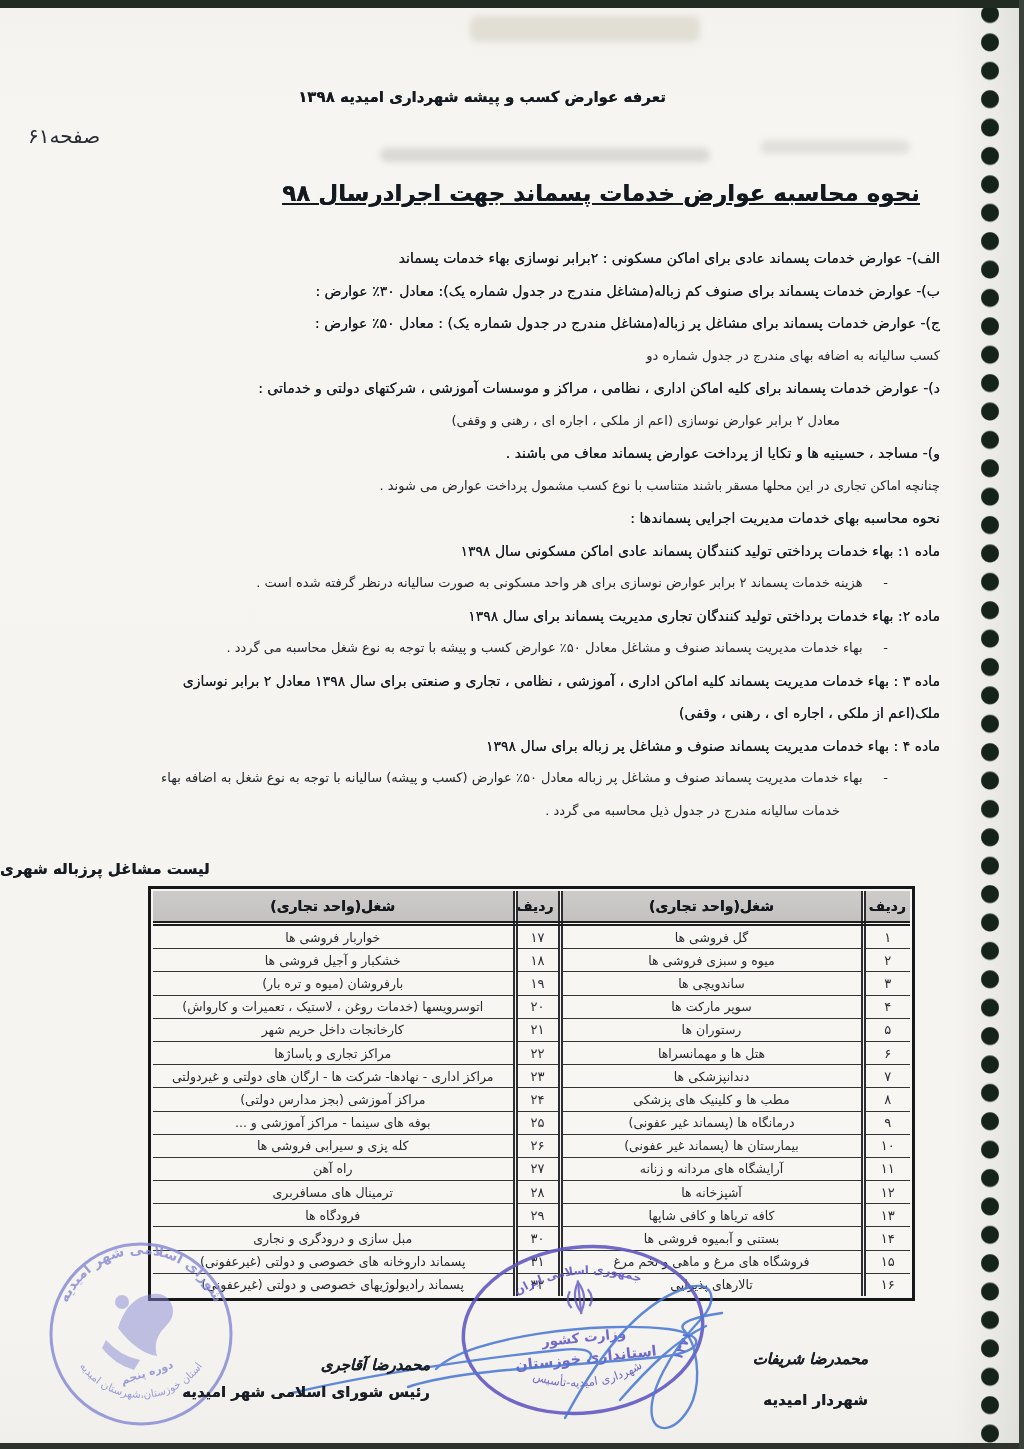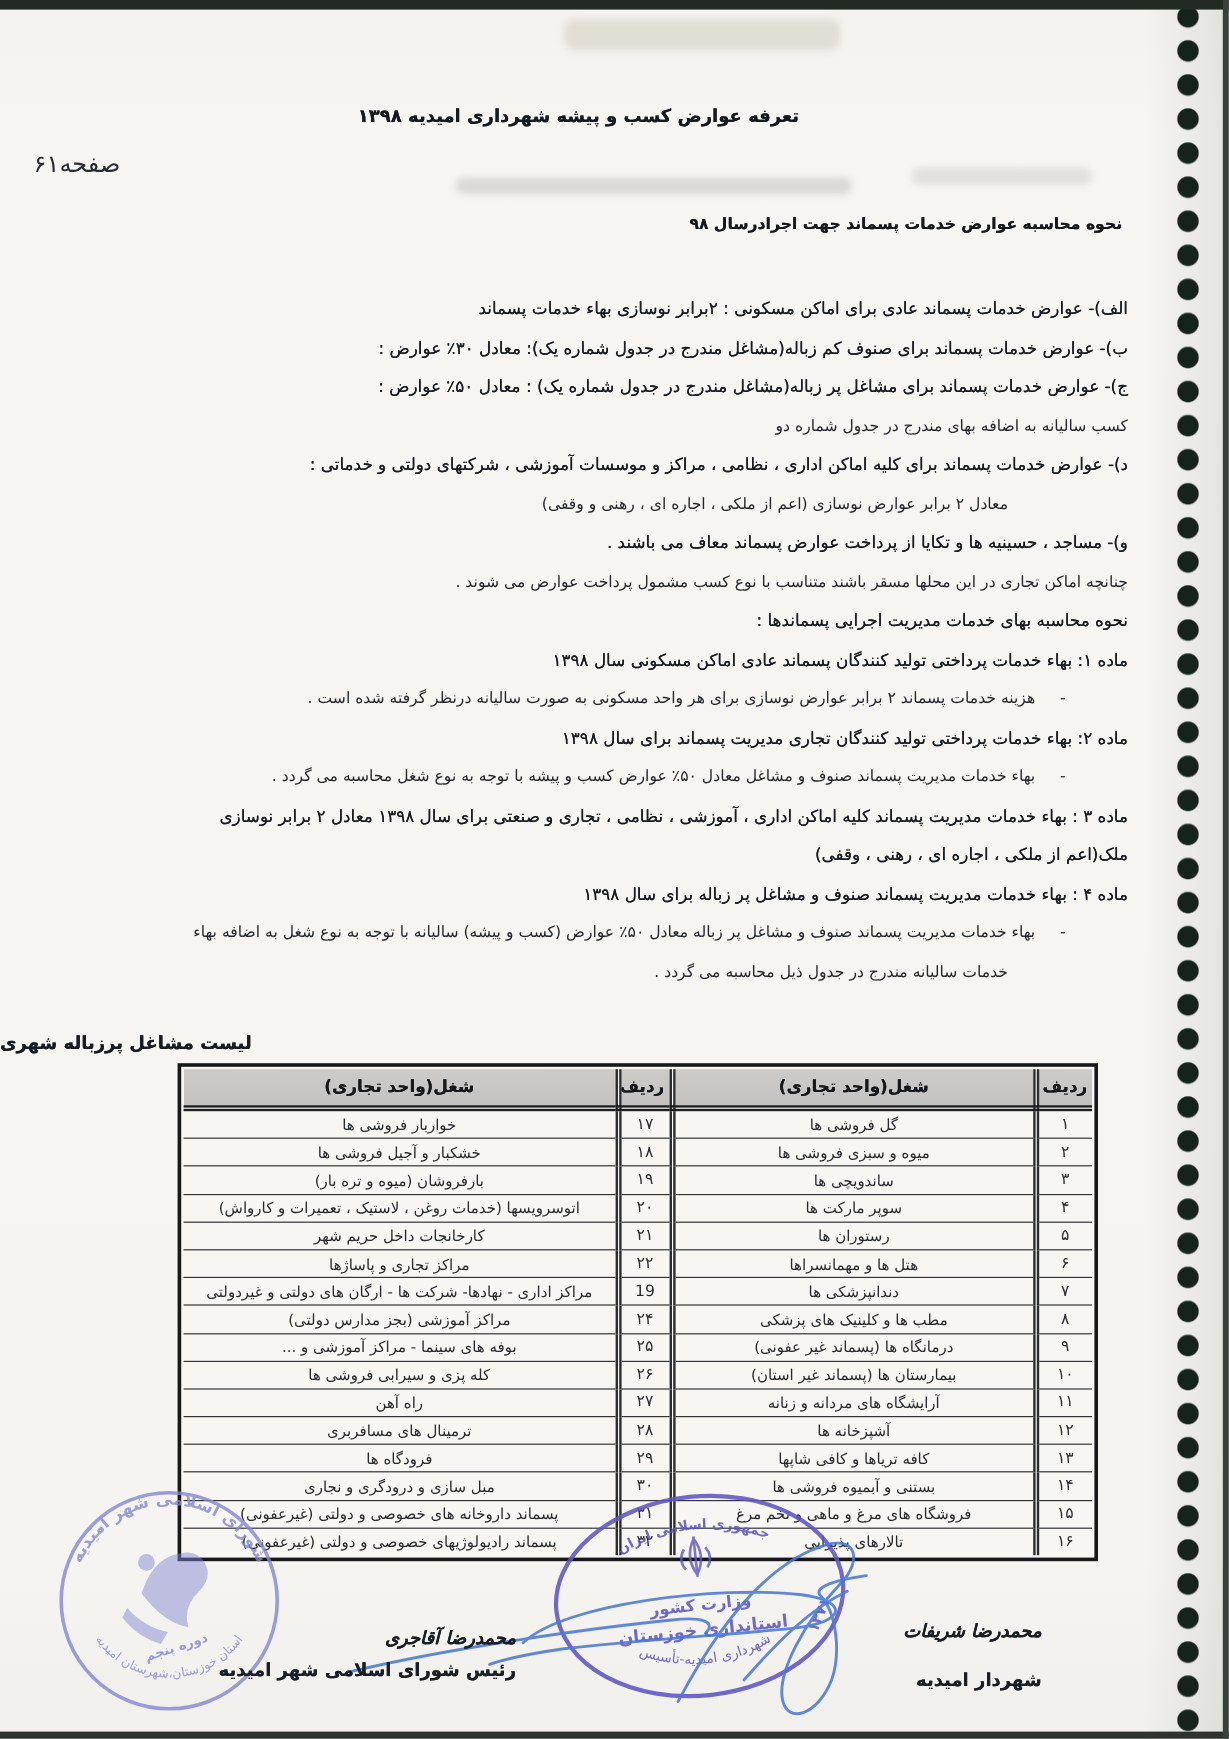--- a/index.html
+++ b/index.html
@@ -23,22 +23,22 @@
     background-size:40px 28.4px;background-repeat:repeat-y;
   }
   .smudge{position:absolute;filter:blur(3px);border-radius:8px;}
   .smudge.s1{left:470px;top:16px;width:230px;height:26px;background:rgba(150,140,105,0.20);}
   .smudge.s2{left:380px;top:148px;width:330px;height:14px;background:rgba(120,120,108,0.22);}
   .smudge.s3{left:760px;top:140px;width:150px;height:14px;background:rgba(120,118,100,0.16);}
 
   .header-title{position:absolute;top:88px;left:0;right:60px;text-align:center;
     font-size:15px;font-weight:bold;text-shadow:0 0 .4px currentColor;color:#161b22;}
   .page-label-wrap{position:absolute;top:124px;left:28px;font-size:20px;color:#272c34;}
-  .main-title{position:absolute;top:180px;right:89px;font-size:13px;font-weight:bold;
-    text-shadow:0 0 .5px currentColor;color:#141920;}
+  .main-title{position:absolute;top:180px;right:104px;font-size:23px;font-weight:bold;
+    text-shadow:0 0 .5px currentColor;color:#141920;text-decoration:underline;}
 
   .clauses{position:absolute;top:242px;right:84px;width:872px;direction:rtl;}
   .clause{line-height:32.5px;white-space:nowrap;}
   .clause.head{font-size:14px;font-weight:normal;text-shadow:0 0 .45px currentColor;color:#181d24;}
   .clause.body{font-size:13px;color:#23262c;}
   .clause.ind-dash{padding-right:52px;}
   .clause.ind-2{padding-right:100px;}
 
   .table-title{position:absolute;top:860px;left:0;width:1024px;text-align:left;
     font-size:15px;font-weight:bold;text-shadow:0 0 .4px currentColor;color:#171c23;}
@@ -159,38 +159,38 @@
           </tr>
           <tr>
             <td class="num">۶</td>
             <td class="job">هتل ها و مهمانسراها</td>
             <td class="num">۲۲</td>
             <td class="job">مراکز تجاری و پاساژها</td>
           </tr>
           <tr>
             <td class="num">۷</td>
             <td class="job">دندانپزشکی ها</td>
-            <td class="num">19</td>
+            <td class="num">۲۳</td>
             <td class="job">مراکز اداری - نهادها- شرکت ها - ارگان های دولتی و غیردولتی</td>
           </tr>
           <tr>
             <td class="num">۸</td>
             <td class="job">مطب ها و کلینیک های پزشکی</td>
             <td class="num">۲۴</td>
             <td class="job">مراکز آموزشی (بجز مدارس دولتی)</td>
           </tr>
           <tr>
             <td class="num">۹</td>
             <td class="job">درمانگاه ها (پسماند غیر عفونی)</td>
             <td class="num">۲۵</td>
             <td class="job">بوفه های سینما - مراکز آموزشی و ...</td>
           </tr>
           <tr>
             <td class="num">۱۰</td>
-            <td class="job">بیمارستان ها (پسماند غیر استان)</td>
+            <td class="job">بیمارستان ها (پسماند غیر عفونی)</td>
             <td class="num">۲۶</td>
             <td class="job">کله پزی و سیرابی فروشی ها</td>
           </tr>
           <tr>
             <td class="num">۱۱</td>
             <td class="job">آرایشگاه های مردانه و زنانه</td>
             <td class="num">۲۷</td>
             <td class="job">راه آهن</td>
           </tr>
           <tr>

